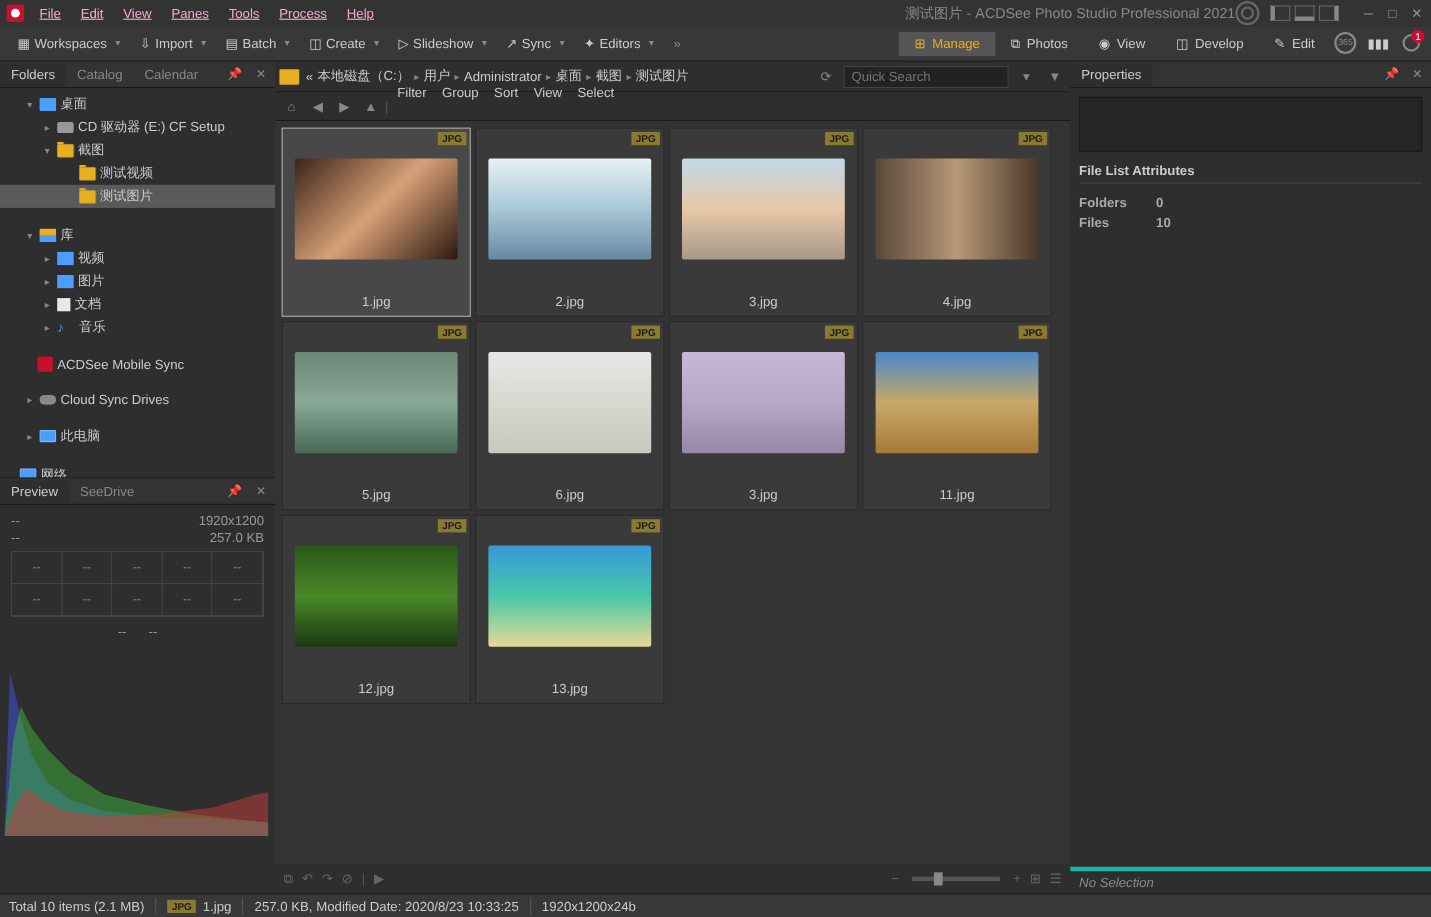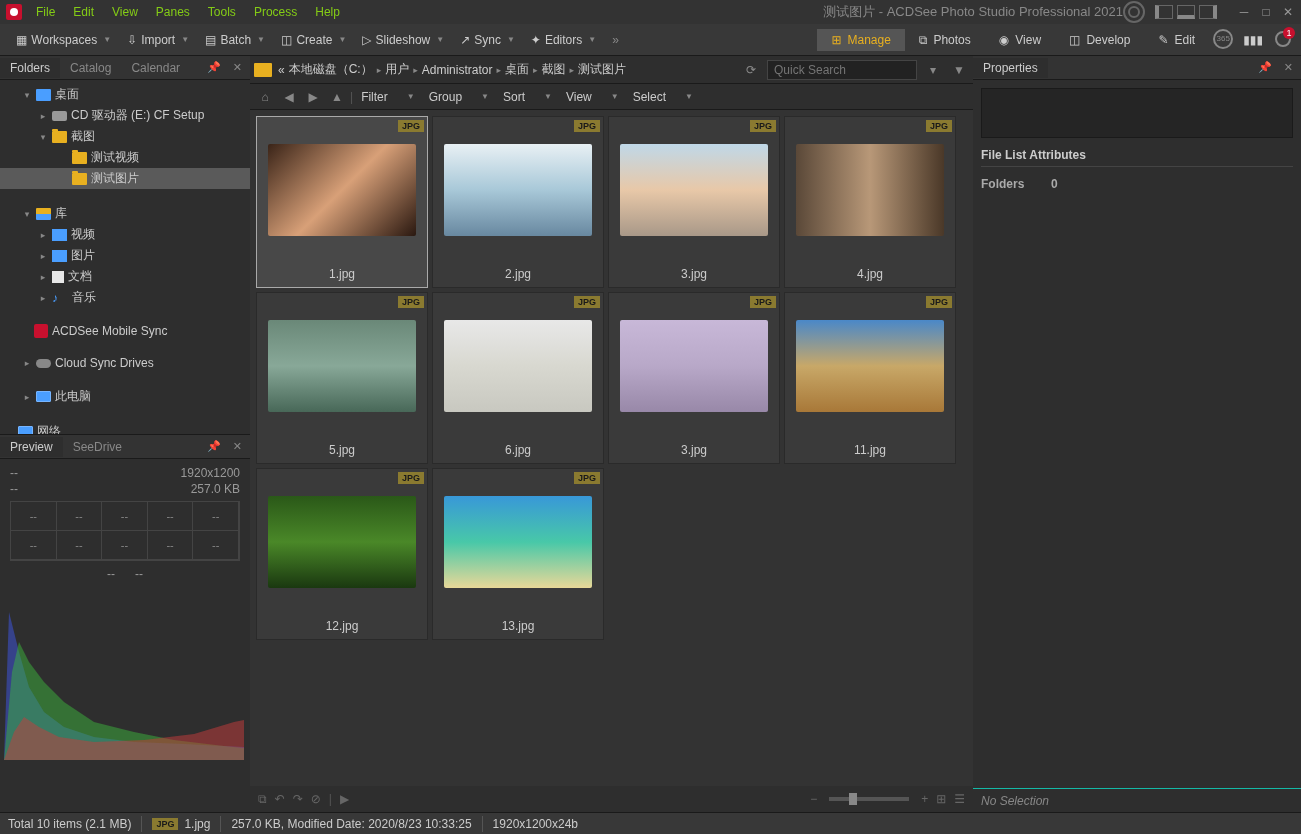--- a/index.html
+++ b/index.html
@@ -1,21 +1,21 @@
 <!DOCTYPE html>
 <html><head>
 <meta charset="utf-8">
 <style>
 * { margin: 0; padding: 0; box-sizing: border-box; font-family: "Segoe UI", Tahoma, sans-serif; font-size: 12px; }
 body { background: #2a2a2a; color: #ccc; width: 1301px; height: 834px; overflow: hidden; display: flex; flex-direction: column; }
 .titlebar { height: 24px; background: #333; display: flex; align-items: center; padding: 0 6px; }
 .titlebar .app-icon { width: 16px; height: 16px; background: #c8102e; border-radius: 2px; display: flex; align-items: center; justify-content: center; margin-right: 6px; }
 .titlebar .app-icon::after { content:""; width:8px; height:8px; background:#fff; border-radius:50%; }
 .menu-items { display: flex; gap: 2px; }
-.menu-item { padding: 2px 8px; cursor: pointer; color: #84cc16; }
+.menu-item { padding: 2px 8px; cursor: pointer; color: #f9a8d4; text-decoration: underline; }
 .titlebar .title { flex: 1; text-align: right; color: #888; font-size: 13px; }
 .titlebar .win-controls { display: flex; gap: 8px; align-items: center; }
 .win-btn { width: 14px; height: 14px; display: flex; align-items: center; justify-content: center; color: #999; cursor: pointer; }
 .layout-btns { display: flex; gap: 4px; margin-right: 20px; }
 .layout-btn { width: 18px; height: 14px; border: 1px solid #666; cursor: pointer; }
 .user-icon { width: 22px; height: 22px; border: 2px solid #666; border-radius: 50%; margin-right: 10px; display:flex; align-items:center; justify-content:center; }
 .user-icon::after { content:""; width:8px; height:8px; border-radius:50%; border:2px solid #666; }
 
 .toolbar { height: 32px; background: #383838; display: flex; align-items: center; padding: 0 8px; border-bottom: 1px solid #1a1a1a; }
 .tool-btn { display: flex; align-items: center; padding: 3px 8px; color: #ccc; cursor: pointer; gap: 4px; }
@@ -60,42 +60,42 @@
 .center-col { flex: 1; display: flex; flex-direction: column; background: #333; }
 .path-bar { height: 28px; background: #2e2e2e; display: flex; align-items: center; padding: 0 4px; border-bottom: 1px solid #1a1a1a; gap: 6px; }
 .path-folder-icon { width: 18px; height: 14px; background: #e8b020; border-radius: 1px; }
 .breadcrumb { flex: 1; display: flex; align-items: center; gap: 4px; color: #ccc; font-family: "SimSun", monospace; font-size: 12px; }
 .bc-sep { color: #888; font-size: 9px; }
 .search-box { width: 150px; height: 20px; background: #222; border: 1px solid #444; color: #888; padding: 0 6px; }
 .path-btn { width: 20px; height: 20px; display: flex; align-items: center; justify-content: center; color: #888; cursor: pointer; }
 
 .view-bar { height: 26px; background: #2e2e2e; display: flex; align-items: center; padding: 0 4px; border-bottom: 1px solid #1a1a1a; gap: 2px; }
 .nav-btn { width: 22px; height: 22px; display: flex; align-items: center; justify-content: center; color: #888; cursor: pointer; border-radius: 2px; }
-.view-menu { padding: 3px 6px; color: #ccc; cursor: pointer; display: flex; align-items: center; gap: 17px; }
+.view-menu { padding: 3px 6px; color: #ccc; cursor: pointer; display: flex; align-items: flex-end; gap: 17px; flex-direction: column; }
 
 .thumb-grid { flex: 1; padding: 6px; display: grid; grid-template-columns: repeat(4, 172px); grid-auto-rows: 172px; gap: 4px; align-content: start; overflow: auto; background: #333; }
 .thumb-cell { background: #3a3a3a; border: 1px solid #2a2a2a; display: flex; flex-direction: column; position: relative; cursor: pointer; }
 .thumb-cell.selected { border: 1px solid #aaa; background: #484848; }
 .thumb-badge { position: absolute; top: 3px; right: 3px; background: #8a7a30; color: #1a1a1a; font-size: 9px; font-weight: bold; padding: 1px 4px; }
 .thumb-img { flex: 1; display: flex; align-items: center; justify-content: center; padding: 8px; }
 .thumb-placeholder { width: 148px; height: 92px; border-radius: 2px; }
 .thumb-name { text-align: center; padding: 4px; color: #ccc; font-size: 12px; height: 24px; }
 
 .grid-footer { height: 26px; background: #2e2e2e; display: flex; align-items: center; padding: 0 8px; gap: 8px; }
 .footer-icon { color: #666; cursor: pointer; }
 .zoom-slider { width: 80px; height: 4px; background: #555; position: relative; margin: 0 4px; }
 .zoom-handle { width: 8px; height: 12px; background: #888; position: absolute; top: -4px; left: 20px; }
 
 .right-col { width: 328px; background: #2e2e2e; display: flex; flex-direction: column; }
 .props-content { flex: 1; padding: 8px; font-family: monospace; font-weight: bold; }
 .props-box { height: 50px; border: 1px solid #1a1a1a; background: #252525; margin-bottom: 10px; }
 .props-title { color: #ccc; font-size: 12px; margin-bottom: 8px; border-bottom: 1px solid #444; padding-bottom: 4px; }
 .props-row { display: flex; padding: 2px 0; color: #aaa; font-size: 12px; }
 .props-key { width: 70px; }
-.props-footer { height: 24px; border-top: 1px solid #14b8a6; display: flex; align-items: center; padding: 0 8px; color: #888; font-style: italic; }
+.props-footer { height: 24px; border-top: 4px solid #14b8a6; display: flex; align-items: center; padding: 0 8px; color: #888; font-style: italic; }
 
 .statusbar { height: 22px; background: #383838; display: flex; align-items: center; padding: 0 8px; gap: 6px; color: #ccc; font-size: 12px; border-top: 1px solid #1a1a1a; }
 .status-sep { width: 1px; height: 16px; background: #555; margin: 0 4px; }
 .status-badge-jpg { background: #8a7a30; color: #1a1a1a; font-size: 9px; font-weight: bold; padding: 1px 4px; }
 
 svg { display: block; }
 </style>
 </head>
 <body>
 
@@ -472,20 +472,24 @@
         <div class="panel-ctrl">✕</div>
       </div>
     </div>
     <div class="props-content">
       <div class="props-box"></div>
       <div class="props-title">File List Attributes</div>
       <div class="props-row">
           <span class="props-key">Folders</span>
           <span>0</span>
         </div>
+      <div class="props-row">
+          <span class="props-key">Files</span>
+          <span>10</span>
+        </div>
     </div>
     <div class="props-footer">No Selection</div>
   </div>
 </div>
 
 <div class="statusbar">
   <span>Total 10 items  (2.1 MB)</span>
   <span class="status-sep"></span>
   <span class="status-badge-jpg">JPG</span>
   <span>1.jpg</span>

